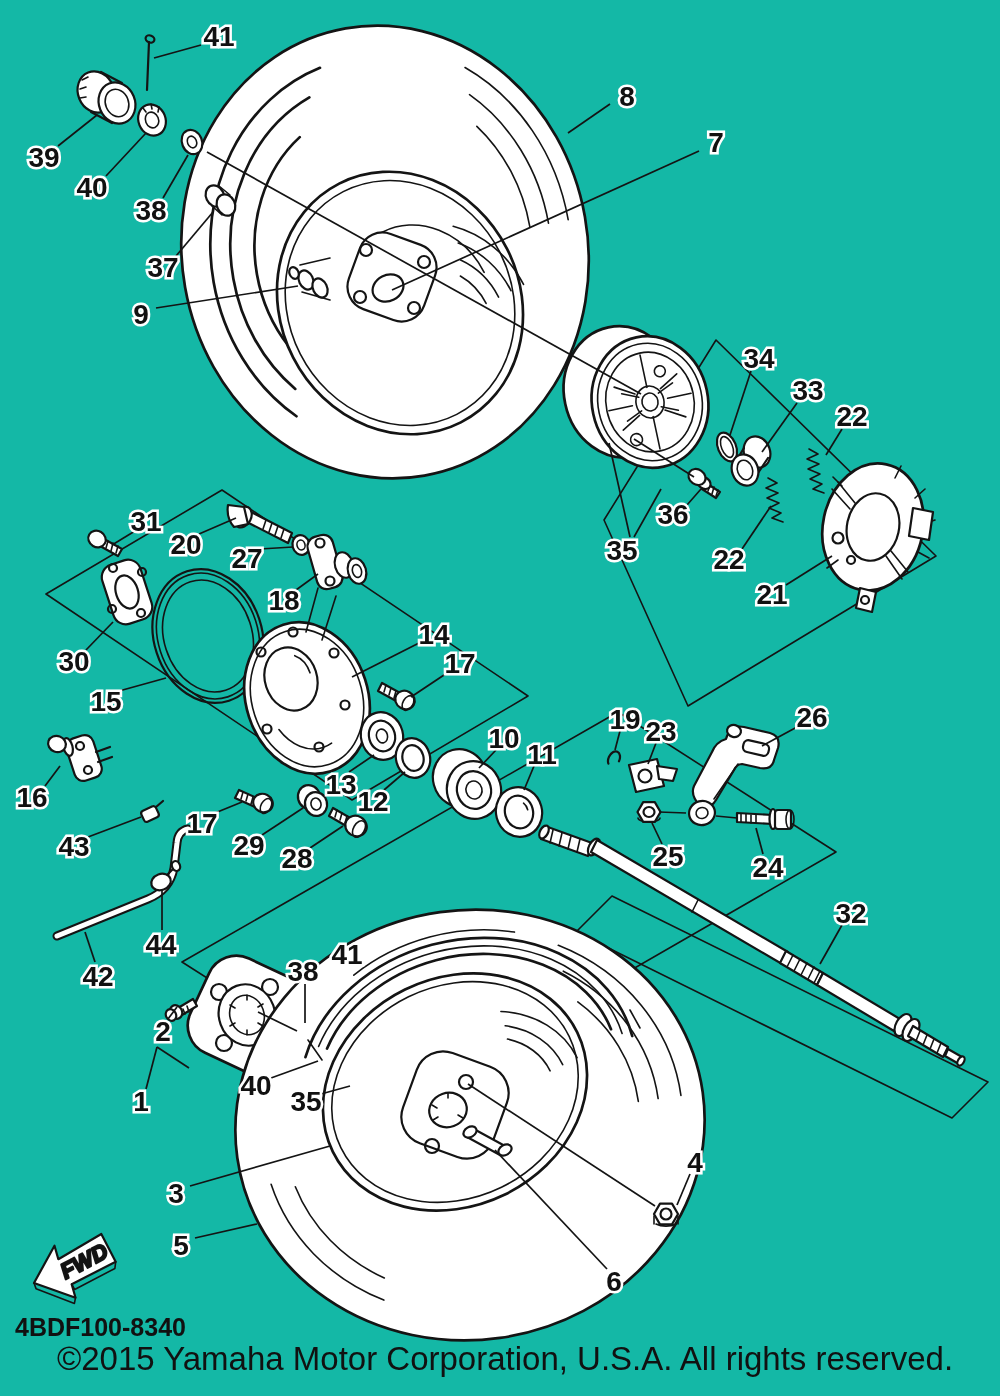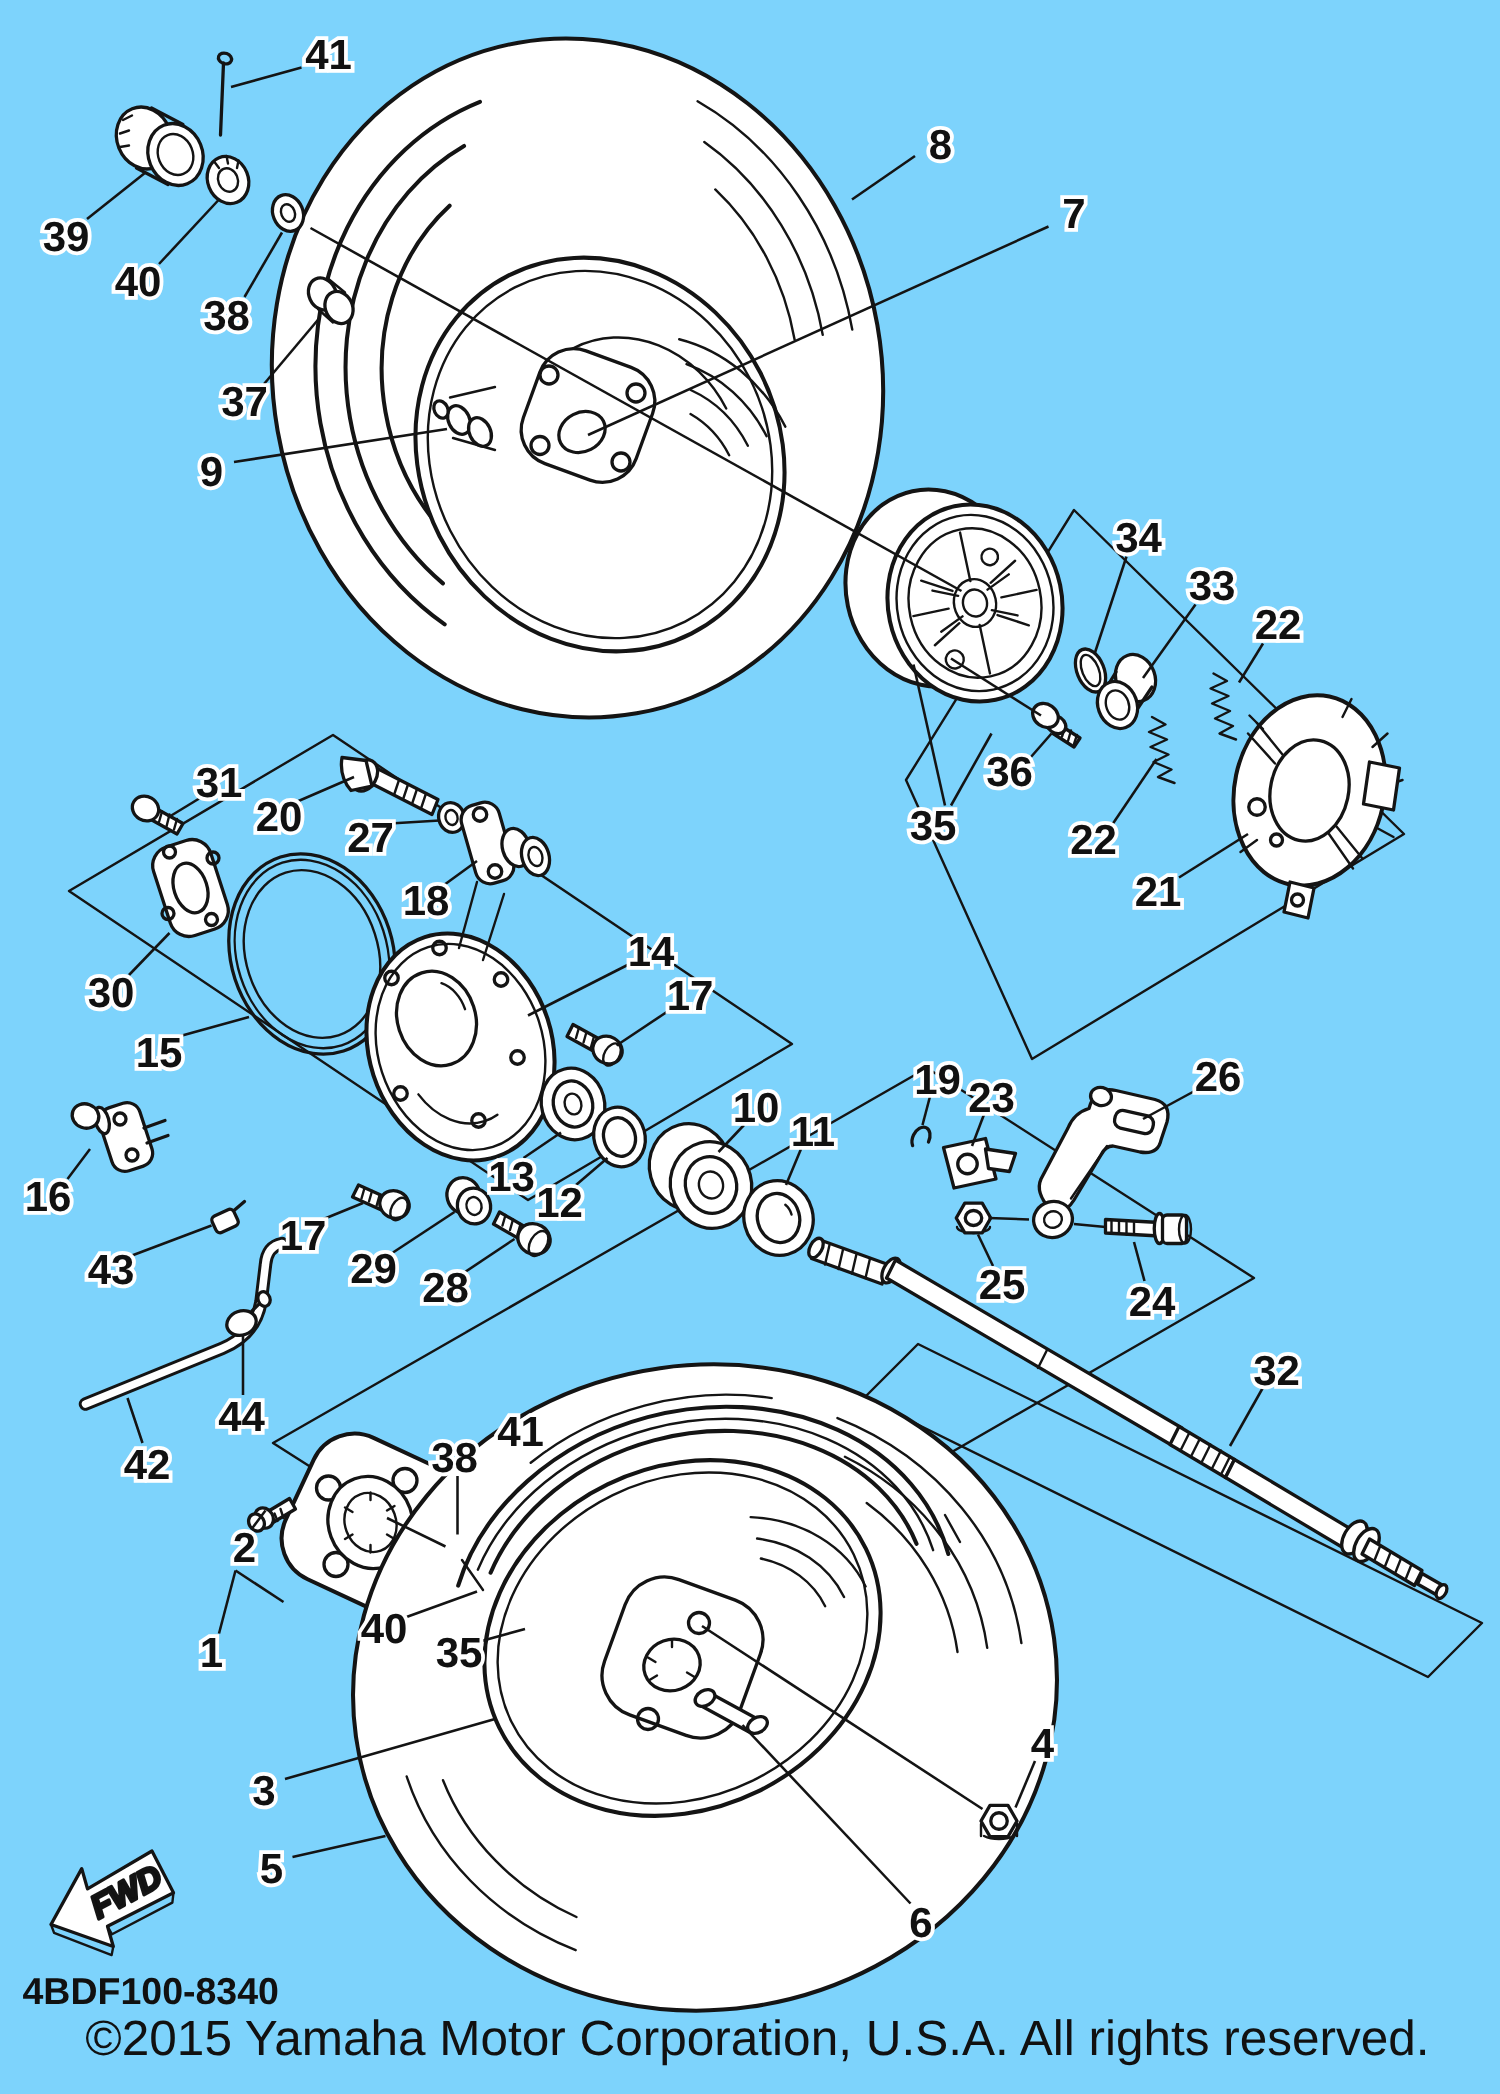--- a/index.html
+++ b/index.html
@@ -1,16 +1,16 @@
 <!DOCTYPE html>
 <html><head>
 <meta charset="utf-8">
 <style>
   html,body{margin:0;padding:0;background:#e8e8e8;}
-  #page{position:relative;width:1000px;height:1396px;background:#7dd3fc;margin:0 auto;
+  #page{position:relative;width:1000px;height:1396px;background:#14b8a6;margin:0 auto;
         font-family:"Liberation Sans", sans-serif;overflow:hidden;}
   svg{position:absolute;left:0;top:0;}
   .art{stroke:#141414;stroke-width:2.2;fill:none;stroke-linecap:round;stroke-linejoin:round;}
   .fat{stroke-width:2.7;}
   .thin{stroke-width:1.6;}
   .wfill{fill:#ffffff;}
   .leader{stroke:#141414;stroke-width:1.7;fill:none;}
   .plabel{font-family:"Liberation Sans", sans-serif;font-weight:bold;font-size:28px;
           fill:#111;text-anchor:middle;paint-order:stroke;stroke:#fff;stroke-width:5px;}
   .code-text{font-family:"Liberation Sans", sans-serif;font-weight:bold;font-size:25px;fill:#111;}

